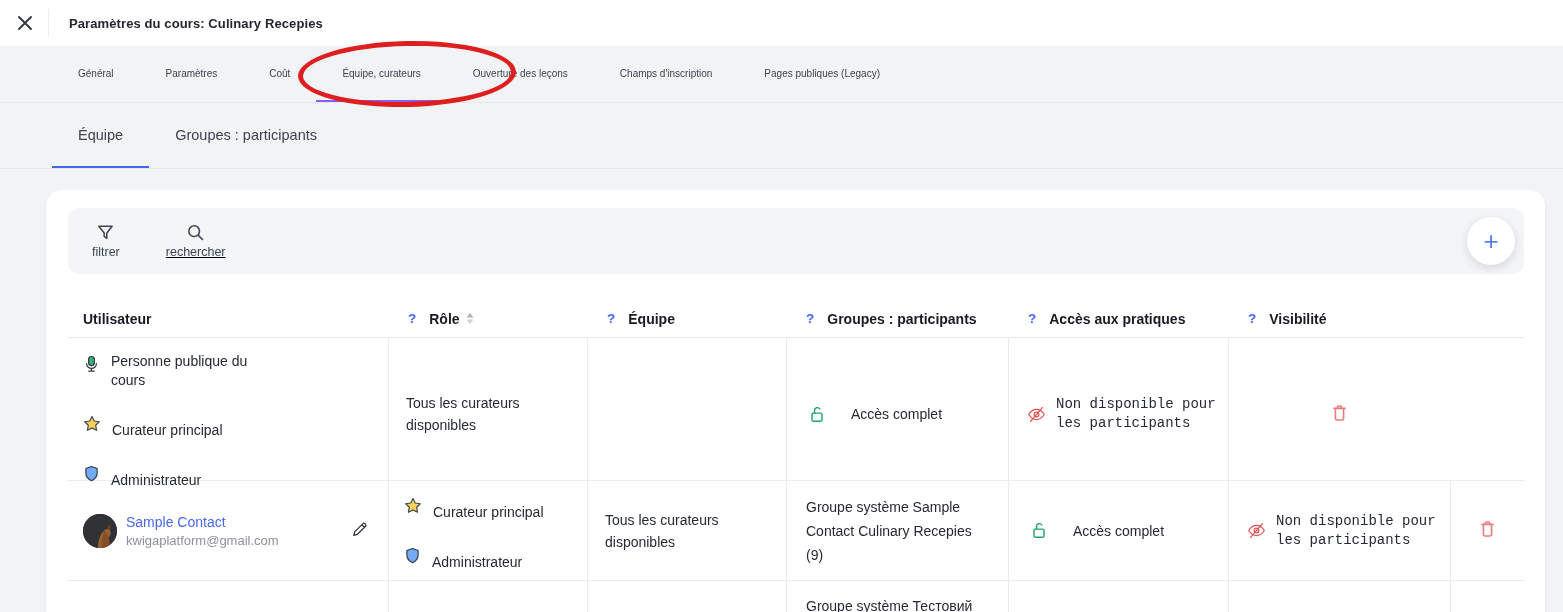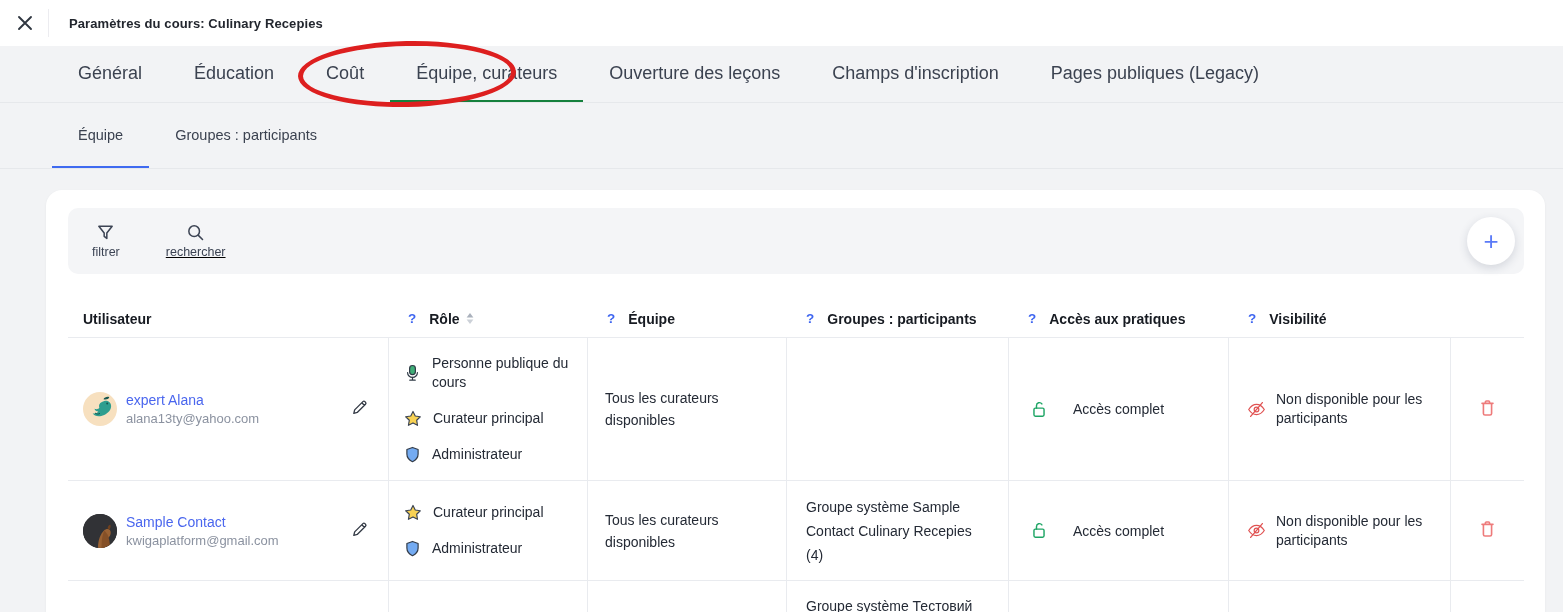--- a/index.html
+++ b/index.html
@@ -7,22 +7,22 @@
   body { font-family:"Liberation Sans", sans-serif; background:#f2f3f5; color:#232833; position:relative; }
 
   
   .titlebar { height:46px; background:#ffffff; display:flex; align-items:center; }
   .close-btn { width:34px; height:34px; margin-left:8px; border:none; background:transparent; display:flex; align-items:center; justify-content:center; cursor:pointer; }
   .tbar-divider { width:1px; height:28px; background:#ececf0; margin-left:6px; }
   .page-title { margin-left:20px; font-size:13px; font-weight:700; color:#22262e; letter-spacing:.1px; }
 
   
   .tabs { height:57px; display:flex; padding-left:52px; border-bottom:1px solid #e6e8eb; position:relative; }
-  .tab { height:100%; padding:0 26px; display:flex; align-items:center; font-size:18px; color:#3b4250; cursor:pointer; white-space:nowrap; border-bottom:2px solid transparent; }
-  .tab.active { border-bottom:2px solid #15803d; }
+  .tab { height:100%; padding:0 26px; display:flex; align-items:center; font-size:10px; color:#3b4250; cursor:pointer; white-space:nowrap; border-bottom:2px solid transparent; }
+  .tab.active { border-bottom:2px solid #8b5cf6; }
   .annotation-ellipse { position:absolute; left:298px; top:-5px; width:218px; height:66px; border:5px solid #dd1f1f; border-radius:50%; transform:rotate(-1.2deg); pointer-events:none; z-index:6; }
 
   
   .subtabs { height:66px; display:flex; padding-left:52px; border-bottom:1px solid #e6e8eb; align-items:stretch; }
   .subtab { height:100%; padding:0 26px; display:flex; align-items:center; font-size:14.5px; color:#3b4250; cursor:pointer; white-space:nowrap; border-bottom:2px solid transparent; }
   .subtab.active { border-bottom:2px solid #3f6af0; }
 
   
   .card { margin:21px 18px 0 46px; width:1499px; height:422px; background:#ffffff; border-radius:16px 16px 0 0; padding:18px 21px 3px 22px; box-shadow:0 1px 3px rgba(16,24,40,.05); }
 
@@ -55,53 +55,53 @@
   .av-fish { background:#f7e0bf; }
   .av-dog  { background:#313236; }
   .user-info { margin-left:9px; flex:1; min-width:0; }
   .user-name { font-size:14px; color:#4a66ee; text-decoration:none; display:block; cursor:pointer; }
   .user-email { font-size:13px; color:#8b92a0; margin-top:3px; }
   .edit-btn { border:none; background:transparent; cursor:pointer; padding:2px; }
 
   
   .roles-cell { flex-direction:column; align-items:flex-start; justify-content:center; gap:17px; padding-left:15px; }
   .role-item { display:flex; align-items:center; gap:11px; }
-  .role-item .txt { font-size:14px; color:#242a35; line-height:19px; max-width:138px; }
+  .role-item .txt { font-size:14px; color:#242a35; line-height:19px; max-width:138px;margin-top:14px; }
 
   
   .equipe-cell { padding-left:17px; line-height:22px; }
   .equipe-cell .txt { max-width:142px; }
   .groupes-cell { padding-left:19px; line-height:24px; }
   .groupes-cell .txt { max-width:182px; }
   .groupes-cell.top { align-items:flex-start; }
   .groupes-cell.top .txt { padding-top:13px; }
 
   
   .acces-cell { padding-left:21px; gap:25px; }
   .vis-cell { padding-left:18px; gap:10px; line-height:19px; }
-  .vis-cell .txt { max-width:162px; }
+  .vis-cell .txt { max-width:162px;font-family:Liberation Mono, monospace; }
   .action-cell { justify-content:center; }
   .trash-btn { border:none; background:transparent; cursor:pointer; padding:2px; }
 </style>
 </head>
 <body>
 
 <header class="titlebar">
   <button class="close-btn">
     <svg width="20" height="20" viewBox="0 0 20 20">
         <path d="M4 4 L16 16 M16 4 L4 16" stroke="#2f3640" stroke-width="1.9" stroke-linecap="round" fill="none"></path>
       </svg>
   </button>
   <div class="tbar-divider"></div>
   <h1 class="page-title">Paramètres du cours: Culinary Recepies</h1>
 </header>
 
 <nav class="tabs">
   <div class="tab">Général</div>
-  <div class="tab">Éducation</div>
+  <div class="tab">Paramètres</div>
   <div class="tab">Coût</div>
   <div class="tab active">Équipe, curateurs</div>
   <div class="tab">Ouverture des leçons</div>
   <div class="tab">Champs d'inscription</div>
   <div class="tab">Pages publiques (Legacy)</div>
   <div class="annotation-ellipse"></div>
 </nav>
 
 <nav class="subtabs">
   <div class="subtab active">Équipe</div>
@@ -161,39 +161,20 @@
         <span>Accès aux pratiques</span>
       </div>
       <div class="th">
         <span class="q">?</span>
         <span>Visibilité</span>
       </div>
       <div class="th"></div>
     </div>
 
     <div class="trow body row-0">
-      <div class="cell user-cell">
-        <div class="avatar av-fish">
-          <svg width="34" height="34" viewBox="0 0 34 34">
-            <path d="M24.5 9 c3.2 1.2 4.4 4.4 3.2 7.6 -1.4 3.8 -5.4 6.6 -9.4 7.4 -3.8 0.8 -7.4 -0.2 -8.6 -2.8 2 0.8 4.6 0.2 5.6 -1.6 -2 -0.2 -3.6 -1.2 -3.8 -2.8 1.8 0.8 3.8 0.6 4.8 -1 -0.8 -2.2 0 -4.8 2.6 -5.8 2 -0.9 4.2 -1.4 5.6 -1 z" fill="#2e9e8f"></path>
-            <path d="M20.5 7.2 c1-1.9 3.8-2.9 5.8-2 -0.9 1.8-3 2.8-5.8 2z" fill="#15564f"></path>
-            <circle cx="24.2" cy="11.4" r="1" fill="#15564f"></circle>
-            <path d="M12 21 c1.5 1.2 3.5 1.4 5 0.4" fill="none" stroke="#15564f" stroke-width="1"></path>
-          </svg>
-        </div>
-        <div class="user-info">
-          <a class="user-name">expert Alana</a>
-          <div class="user-email">alana13ty@yahoo.com</div>
-        </div>
-        <button class="edit-btn">
-          <svg width="19" height="19" viewBox="0 0 20 20">
-              <path d="M4 16.2 l0.9-3.7 L13.6 3.8 a1.5 1.5 0 0 1 2.1 0 l0.6 0.6 a1.5 1.5 0 0 1 0 2.1 L7.6 15.2 z M12.4 5 l2.7 2.7" fill="none" stroke="#333a45" stroke-width="1.4" stroke-linejoin="round"></path>
-            </svg>
-        </button>
-      </div>
       <div class="cell roles-cell">
         <div class="role-item">
           <svg width="17" height="19" viewBox="0 0 20 22">
               <rect x="6.6" y="1.6" width="6.8" height="10.8" rx="3.4" fill="#3fae77" stroke="#2f3a46" stroke-width="1.4"></rect>
               <path d="M4.2 9.8 a5.8 5.8 0 0 0 11.6 0" fill="none" stroke="#2f3a46" stroke-width="1.4" stroke-linecap="round"></path>
               <path d="M10 15.6 v3.2 M6.8 18.8 h6.4" stroke="#2f3a46" stroke-width="1.4" stroke-linecap="round"></path>
             </svg>
           <span class="txt">Personne publique du cours</span>
         </div>
         <div class="role-item">
@@ -272,21 +253,21 @@
           <svg width="17" height="18" viewBox="0 0 20 21">
               <path d="M10 1.6 l6.6 2.5 v5.2 c0 4.3-2.7 7.2-6.6 9.1 -3.9-1.9-6.6-4.8-6.6-9.1 v-5.2 z" fill="#74abf2" stroke="#333c49" stroke-width="1.4" stroke-linejoin="round"></path>
             </svg>
           <span class="txt">Administrateur</span>
         </div>
       </div>
       <div class="cell equipe-cell">
         <span class="txt">Tous les curateurs disponibles</span>
       </div>
       <div class="cell groupes-cell">
-        <span class="txt">Groupe système Sample Contact Culinary Recepies (4)</span>
+        <span class="txt">Groupe système Sample Contact Culinary Recepies (9)</span>
       </div>
       <div class="cell acces-cell">
         <svg width="18" height="19" viewBox="0 0 20 21">
             <rect x="4.4" y="9" width="11.2" height="9" rx="1.6" fill="none" stroke="#1ea565" stroke-width="1.6"></rect>
             <path d="M7.2 9 V6.2 a3.3 3.3 0 0 1 6-1.9" fill="none" stroke="#1ea565" stroke-width="1.6" stroke-linecap="round"></path>
           </svg>
         <span>Accès complet</span>
       </div>
       <div class="cell vis-cell">
         <svg width="19" height="19" viewBox="0 0 22 22">

